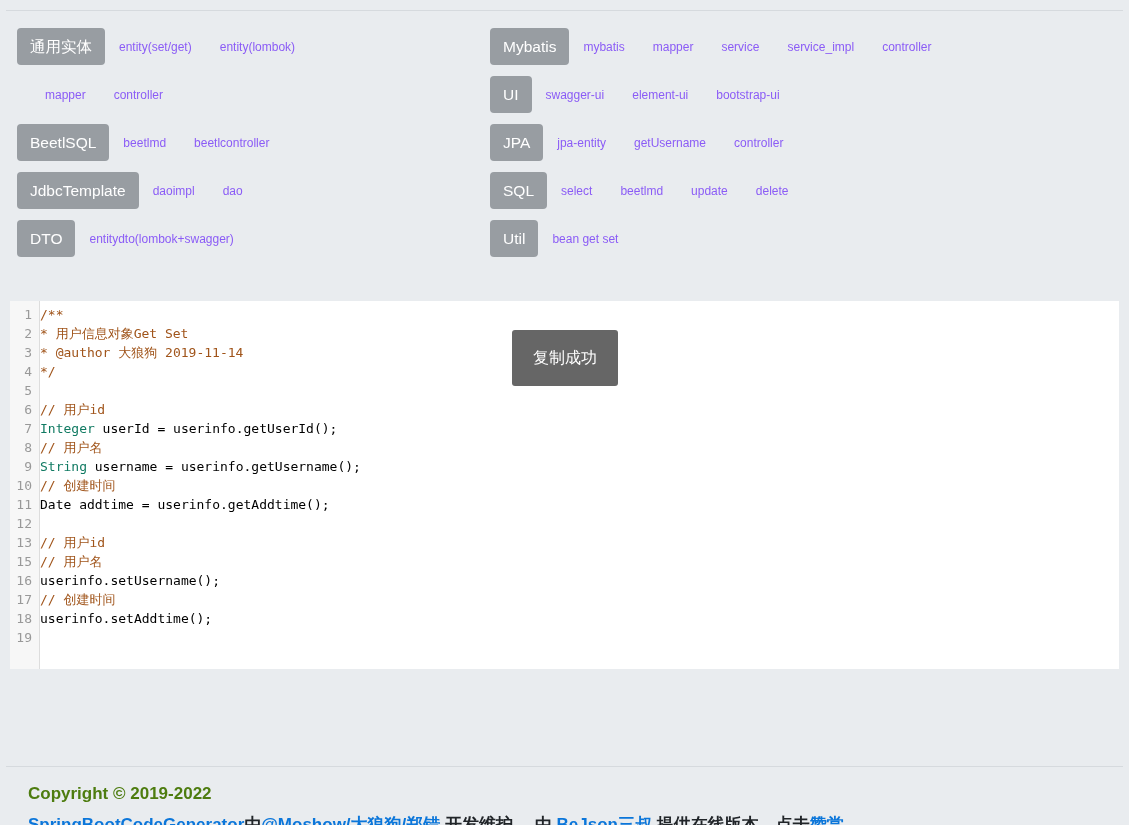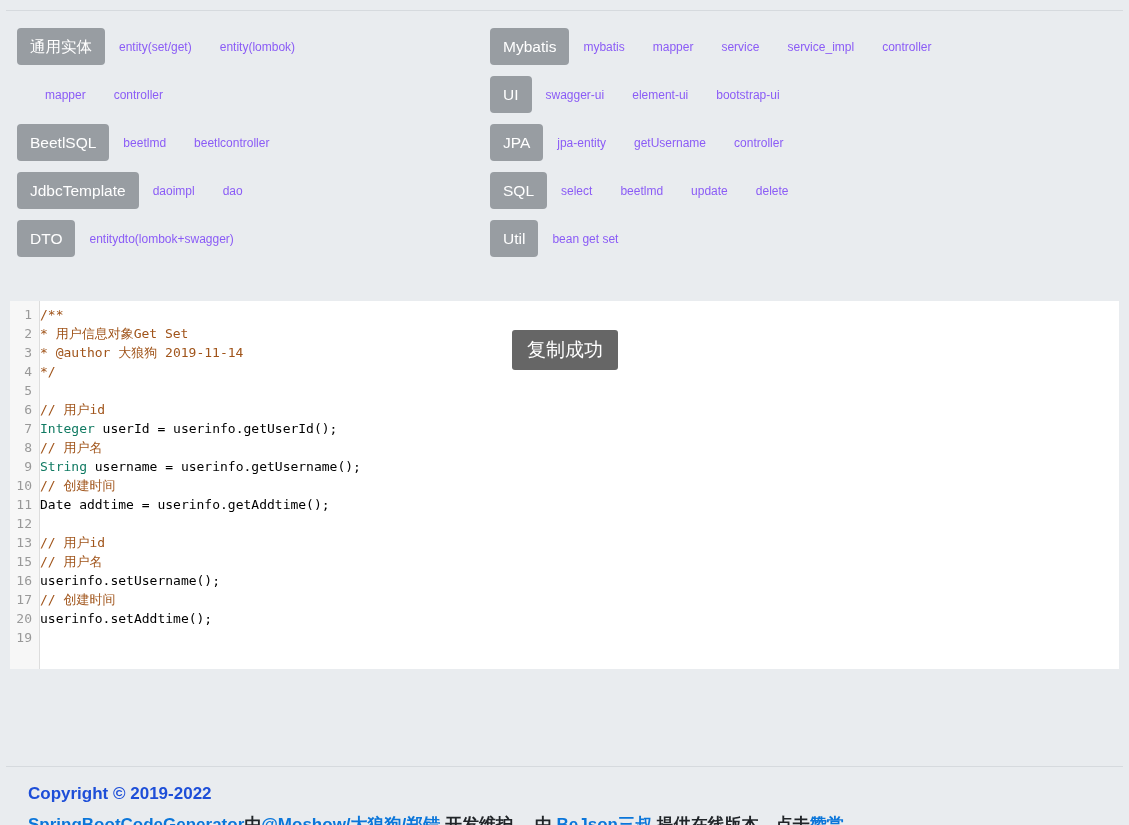--- a/index.html
+++ b/index.html
@@ -76,39 +76,39 @@
   }
   .code { color:#000; }
   .tok-comment { color:#a0541a; }
   .tok-type    { color:#107a62; }
   .tok-plain   { color:#000; }
 
   
   .toast {
     position:absolute;
     left:512px; top:330px;
-    width:106px; height:40px;
+    width:106px; height:56px;
     background:#666666;
     color:#fff;
-    font-size:19px;
+    font-size:16px;
     border-radius:3px;
     display:flex;
     align-items:center;
     justify-content:center;
     z-index:10;
   }
 
   
   .bottom-divider { margin-top:97px; }
   .footer {
     padding:17px 28px 0 28px;
     font-weight:bold;
     font-size:17px;
   }
-  .footer-line1 { color:#1d4ed8; margin-bottom:9px; }
+  .footer-line1 { color:#4d7c0f; margin-bottom:9px; }
   .footer-line2 { color:#212529; }
   .flink { color:#0b76da; text-decoration:none; cursor:pointer; }
   .flink.u { text-decoration:underline; }
 </style>
 </head>
 <body>
 
 <hr class="divider top-divider">
 
 <div class="panel">
@@ -195,21 +195,21 @@
     <div class="line"><span class="ln">7</span><span class="code"><span class="tok-type">Integer</span><span class="tok-plain"> userId = userinfo.getUserId();</span></span></div>
     <div class="line"><span class="ln">8</span><span class="code"><span class="tok-comment">// 用户名</span></span></div>
     <div class="line"><span class="ln">9</span><span class="code"><span class="tok-type">String</span><span class="tok-plain"> username = userinfo.getUsername();</span></span></div>
     <div class="line"><span class="ln">10</span><span class="code"><span class="tok-comment">// 创建时间</span></span></div>
     <div class="line"><span class="ln">11</span><span class="code"><span class="tok-plain">Date addtime = userinfo.getAddtime();</span></span></div>
     <div class="line"><span class="ln">12</span><span class="code"></span></div>
     <div class="line"><span class="ln">13</span><span class="code"><span class="tok-comment">// 用户id</span></span></div>
     <div class="line"><span class="ln">15</span><span class="code"><span class="tok-comment">// 用户名</span></span></div>
     <div class="line"><span class="ln">16</span><span class="code"><span class="tok-plain">userinfo.setUsername();</span></span></div>
     <div class="line"><span class="ln">17</span><span class="code"><span class="tok-comment">// 创建时间</span></span></div>
-    <div class="line"><span class="ln">20</span><span class="code"><span class="tok-plain">userinfo.setAddtime();</span></span></div>
+    <div class="line"><span class="ln">18</span><span class="code"><span class="tok-plain">userinfo.setAddtime();</span></span></div>
     <div class="line"><span class="ln">19</span><span class="code"></span></div>
   </div>
 
 <div class="toast">
   <span>复制成功</span>
 </div>
 
 <hr class="divider bottom-divider">
 
 <div class="footer">

